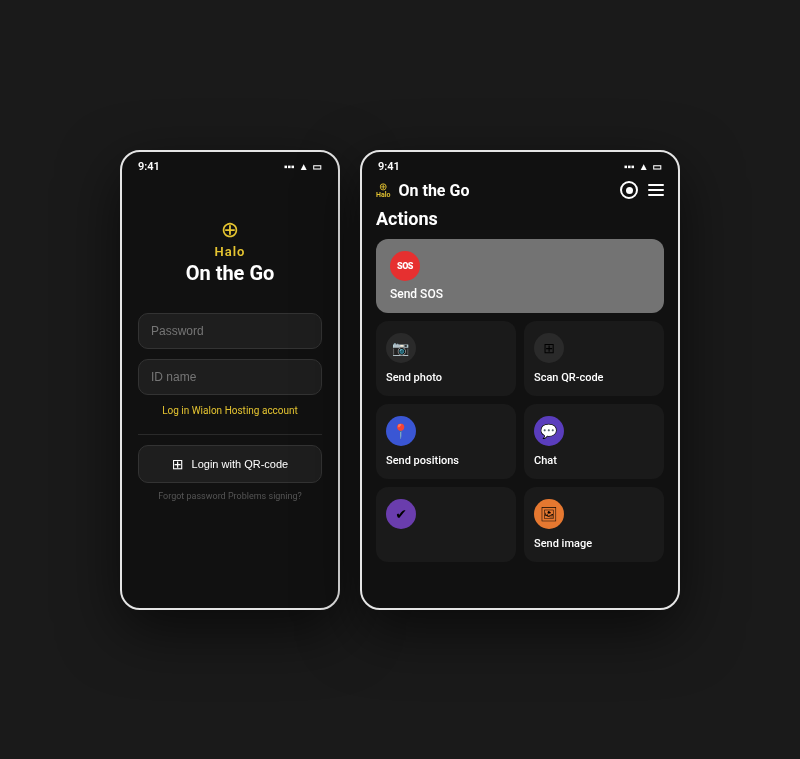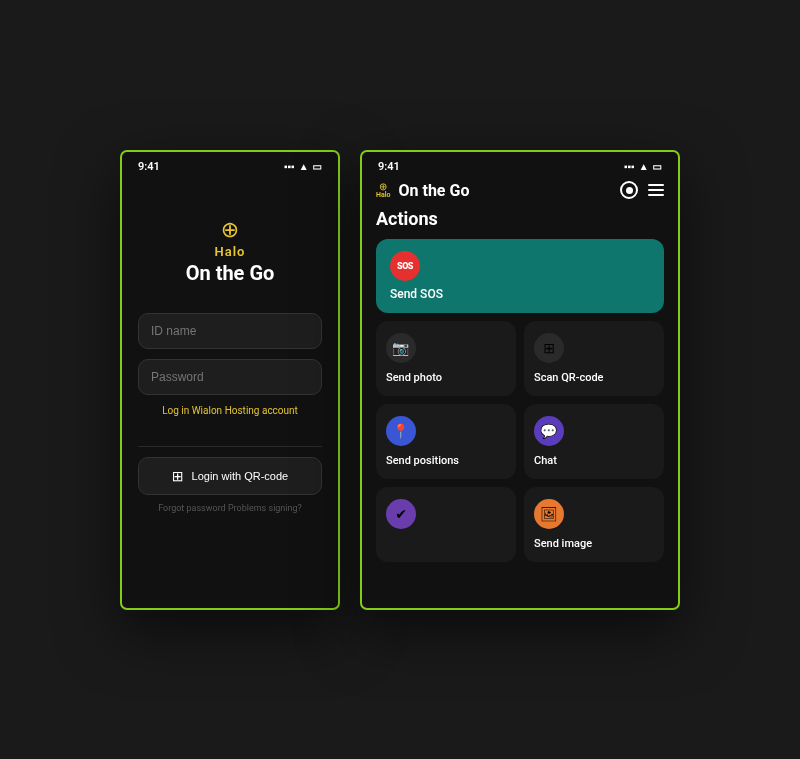--- a/index.html
+++ b/index.html
@@ -10,22 +10,22 @@
       display: flex;
       align-items: center;
       justify-content: center;
       gap: 20px;
       font-family: -apple-system, BlinkMacSystemFont, 'Segoe UI', Roboto, sans-serif;
     }
 
     
     .phone {
       background: #111;
-      border-radius: 7px;
-      border: 2px solid #84cc16;
+      border-radius: 20px;
+      border: 2px solid #e5e5e5;
       overflow: hidden;
       position: relative;
       box-shadow: 0 20px 60px rgba(0,0,0,0.6);
     }
     .phone-left {
       width: 220px;
       height: 460px;
     }
     .phone-right {
       width: 320px;
@@ -102,21 +102,21 @@
       color: #111;
       font-size: 13px;
       font-weight: 700;
       cursor: pointer;
       margin-bottom: 8px;
     }
     .wialon-link {
       color: #e6c531;
       font-size: 10px;
       text-align: center;
-      margin-bottom: 20px;
+      margin-bottom: 8px;
     }
 
     .divider {
       width: 100%;
       height: 1px;
       background: #2a2a2a;
       margin: 10px 0;
     }
 
     .qr-btn {
@@ -189,21 +189,21 @@
 
     .section-title {
       color: #fff;
       font-size: 18px;
       font-weight: 700;
       margin-bottom: 10px;
     }
 
     
     .action-card-full {
-      background: #0f766e;
+      background: #737373;
       border-radius: 12px;
       padding: 12px 14px;
       margin-bottom: 8px;
       display: flex;
       flex-direction: column;
       gap: 6px;
     }
     .action-card-full .card-label {
       color: #fff;
       font-size: 12px;
@@ -294,22 +294,22 @@
     </div>
   </div>
 
   <div class="left-content">
     <div class="logo-area">
       <div class="logo-icon">⊕</div>
       <div class="logo-halo">Halo</div>
       <div class="logo-title">On the Go</div>
     </div>
 
+    <input class="input-field" type="password" placeholder="Password" style="">
     <input class="input-field" type="text" placeholder="ID name" style="">
-    <input class="input-field" type="password" placeholder="Password" style="">
     <div class="wialon-link">Log in Wialon Hosting account</div>
 
     <div class="divider"></div>
 
     <button class="qr-btn">
       <span class="qr-icon">⊞</span>
       <span>Login with QR-code</span>
     </button>
     <div class="forgot-text">Forgot password  Problems signing?</div>
   </div>

